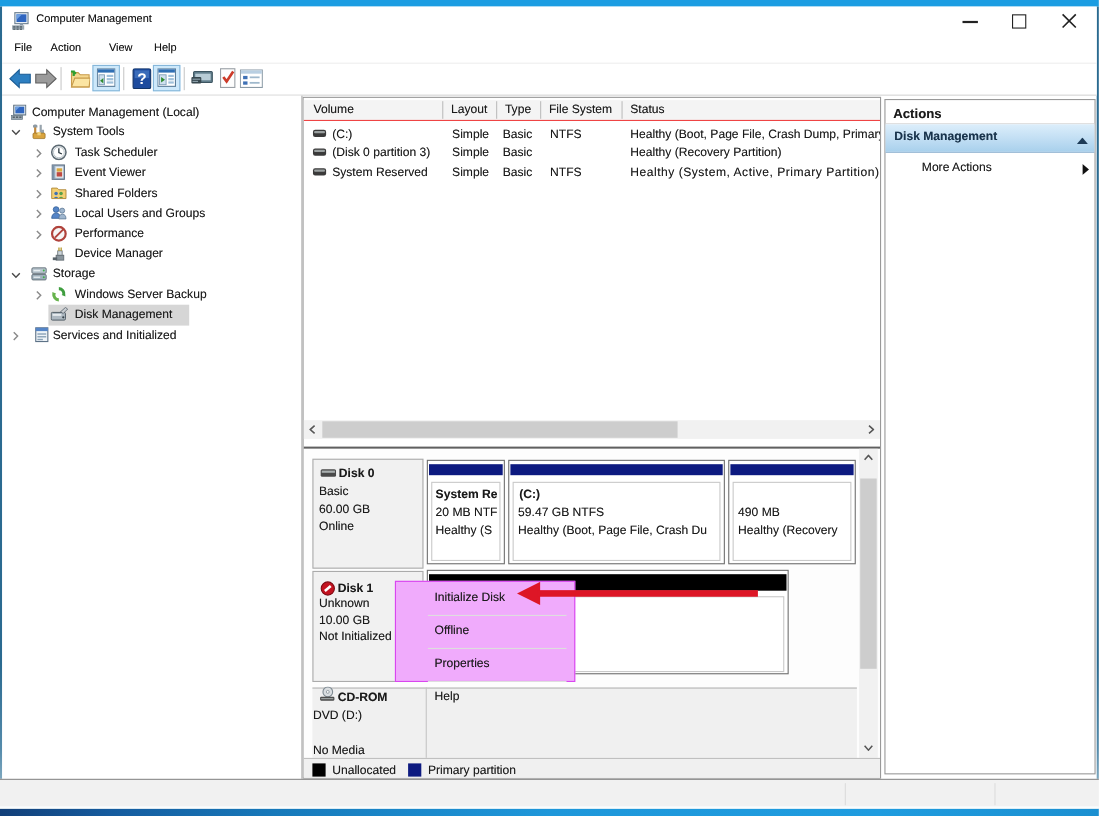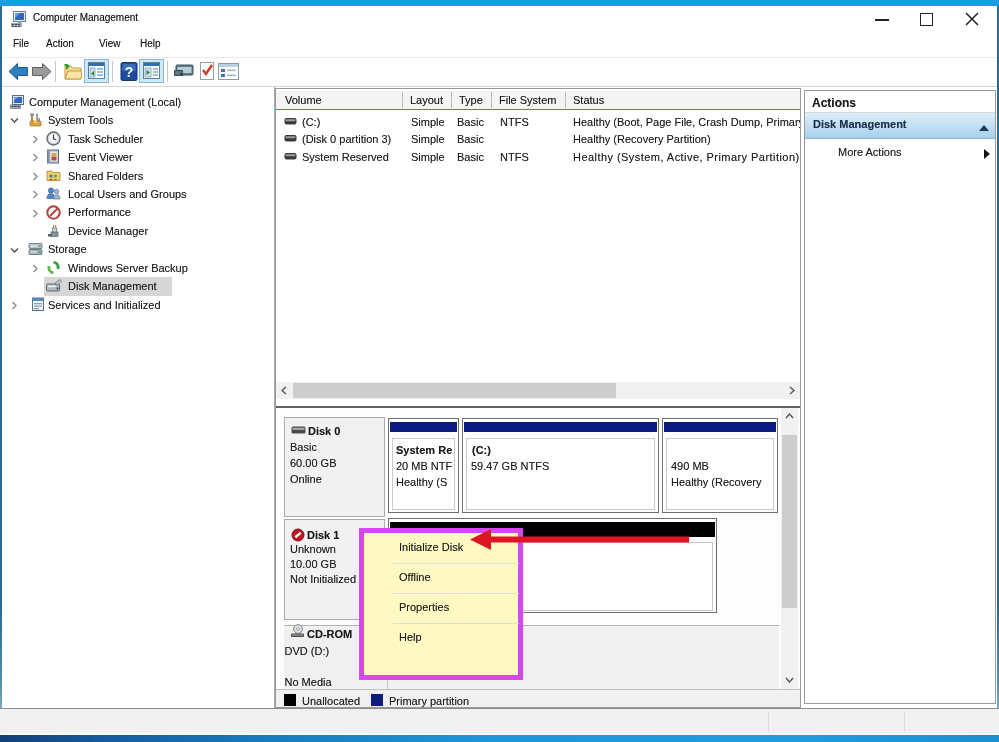--- a/index.html
+++ b/index.html
@@ -332,20 +332,21 @@
     </div>
     <div class="abs t11 tr b" style="left:120px;top:352px;width:58px;overflow:hidden;">System Re</div>
     <div class="abs t11 tr" style="left:120px;top:368px;width:58px;overflow:hidden;">20 MB NTF</div>
     <div class="abs t11 tr" style="left:120px;top:384px;width:58px;overflow:hidden;">Healthy (S</div>
     <div class="abs" style="left:186px;top:329px;width:197px;height:95px;border:1px solid #6f6f6f;box-sizing:border-box;background:#fff;">
       <div class="abs" style="left:1px;top:3px;width:193px;height:10px;background:#0d1a80;"></div>
       <div class="abs" style="left:3px;top:19px;width:189px;height:72px;border:1px solid #c9c9c9;box-sizing:border-box;background:#fff;"></div>
     </div>
     <div class="abs t11 tr b" style="left:196px;top:352px;">(C:)</div>
     <div class="abs t11 tr" style="left:195px;top:368px;">59.47 GB NTFS</div>
+    <div class="abs t11 tr" style="left:195px;top:384px;width:184px;overflow:hidden;">Healthy (Boot, Page File, Crash Du</div>
     <div class="abs" style="left:386px;top:329px;width:116px;height:95px;border:1px solid #6f6f6f;box-sizing:border-box;background:#fff;">
       <div class="abs" style="left:1px;top:3px;width:112px;height:10px;background:#0d1a80;"></div>
       <div class="abs" style="left:3px;top:19px;width:108px;height:72px;border:1px solid #c9c9c9;box-sizing:border-box;background:#fff;"></div>
     </div>
     <div class="abs t11 tr" style="left:395px;top:368px;">490 MB</div>
     <div class="abs t11 tr" style="left:395px;top:384px;width:120px;overflow:hidden;">Healthy (Recovery</div>
 
     <div class="abs" style="left:8px;top:430px;width:101px;height:101px;background:#f1f1f1;border:1px solid #ababab;box-sizing:border-box;"></div>
     <svg class="abs" style="left:15px;top:439px;" width="14" height="14" viewBox="0 0 14 14">
         <circle cx="7" cy="7" r="6" fill="#c41320"></circle>
@@ -373,21 +374,21 @@
     <div class="abs t11 tr b" style="left:31px;top:535.5px;">CD-ROM</div>
     <div class="abs t11 tr" style="left:8.5px;top:553px;">DVD (D:)</div>
     <div class="abs t11 tr" style="left:8.5px;top:584px;">No Media</div>
 
     <div class="abs" style="left:0;top:600px;width:524px;height:20px;background:#f0f0f0;border-top:1px solid #c0c0c0;"></div>
     <div class="abs" style="left:8px;top:605px;width:12px;height:12px;background:#000;"></div>
     <div class="abs t11 tr" style="left:26px;top:603px;">Unallocated</div>
     <div class="abs" style="left:95px;top:605px;width:12px;height:12px;background:#0d1a80;"></div>
     <div class="abs t11 tr" style="left:113px;top:603px;">Primary partition</div>
 
-    <div class="abs" style="left:83px;top:439px;width:164px;height:152px;background:#fef9c3;border:5px solid #d946ef;box-sizing:border-box;">
+    <div class="abs" style="left:83px;top:439px;width:164px;height:92px;background:#f0abfc;border:1px solid #d946ef;box-sizing:border-box;">
       <div class="abs t11 tr" style="left:35px;top:5px;">Initialize Disk</div>
       <div class="abs" style="left:29px;top:29.5px;width:126px;height:1px;background:#dedede;"></div>
       <div class="abs t11 tr" style="left:35px;top:35px;">Offline</div>
       <div class="abs" style="left:29px;top:59.5px;width:126px;height:1px;background:#dedede;"></div>
       <div class="abs t11 tr" style="left:35px;top:65px;">Properties</div>
       <div class="abs" style="left:29px;top:89.5px;width:126px;height:1px;background:#dedede;"></div>
       <div class="abs t11 tr" style="left:35px;top:95px;">Help</div>
     </div>
 
     <svg class="abs" style="left:194px;top:440px;" width="220" height="21" viewBox="0 0 220 21">

